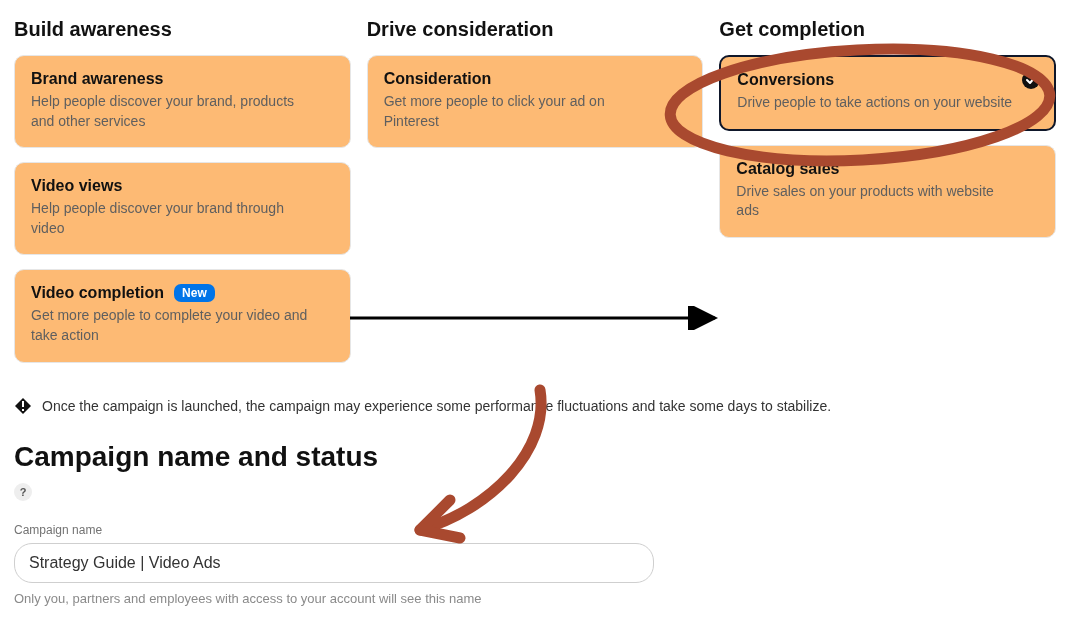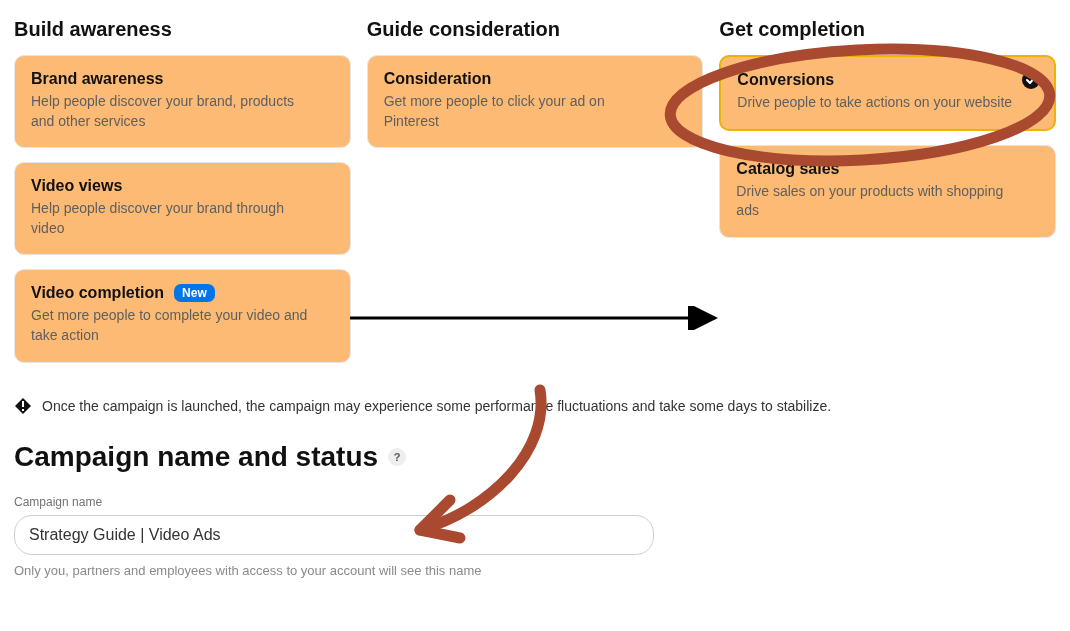--- a/index.html
+++ b/index.html
@@ -28,21 +28,21 @@
   .card {
     border: 1px solid #e6e6e6;
     border-radius: 10px;
     padding: 14px 16px 16px 16px;
     margin-bottom: 14px;
     background: #fdba74;
     position: relative;
     cursor: pointer;
   }
   .card.selected {
-    border: 2px solid #eab308;
+    border: 2px solid #0f172a;
   }
   .card-title {
     font-size: 16px;
     font-weight: 700;
     color: #111;
     margin-bottom: 4px;
     display: flex;
     align-items: center;
     gap: 10px;
   }
@@ -84,23 +84,23 @@
   .info-icon {
     width: 18px; height: 18px;
     flex:0 0 18px;
   }
   .info-text {
     font-size: 14px;
     color: #333;
   }
   .section-heading-row {
     display: flex;
-    align-items: center;
     gap: 10px;
     margin-bottom: 22px;
+    flex-direction: column;
   }
   .section-heading {
     font-size: 28px;
     font-weight: 700;
     color: #111;
   }
   .help-icon {
     width: 18px;
     height: 18px;
     border-radius: 50%;
@@ -168,21 +168,21 @@
     <div class="card">
       <div class="card-title">
         <span>Video completion</span>
         <span class="new-badge">New</span>
       </div>
       <div class="card-desc">Get more people to complete your video and take action</div>
     </div>
   </div>
 
   <div class="col">
-    <div class="col-heading">Guide consideration</div>
+    <div class="col-heading">Drive consideration</div>
 
     <div class="card">
       <div class="card-title">Consideration</div>
       <div class="card-desc">Get more people to click your ad on Pinterest</div>
     </div>
   </div>
 
   <div class="col">
     <div class="col-heading">Get completion</div>
 
@@ -191,21 +191,21 @@
       <div class="card-desc">Drive people to take actions on your website</div>
       <div class="check-icon">
         <svg width="10" height="10" viewBox="0 0 10 10">
             <path d="M1 5 L4 8 L9 2" stroke="#fff" stroke-width="2" fill="none" stroke-linecap="round" stroke-linejoin="round"></path>
           </svg>
       </div>
     </div>
 
     <div class="card">
       <div class="card-title">Catalog sales</div>
-      <div class="card-desc">Drive sales on your products with shopping ads</div>
+      <div class="card-desc">Drive sales on your products with website ads</div>
     </div>
   </div>
 
 </div>
 
 <div class="info-row">
   <span class="info-icon">
     <svg width="18" height="18" viewBox="0 0 18 18">
       <polygon points="9,1 17,9 9,17 1,9" fill="#111"></polygon>
       <rect x="8" y="4" width="2" height="6" fill="#fff"></rect>

